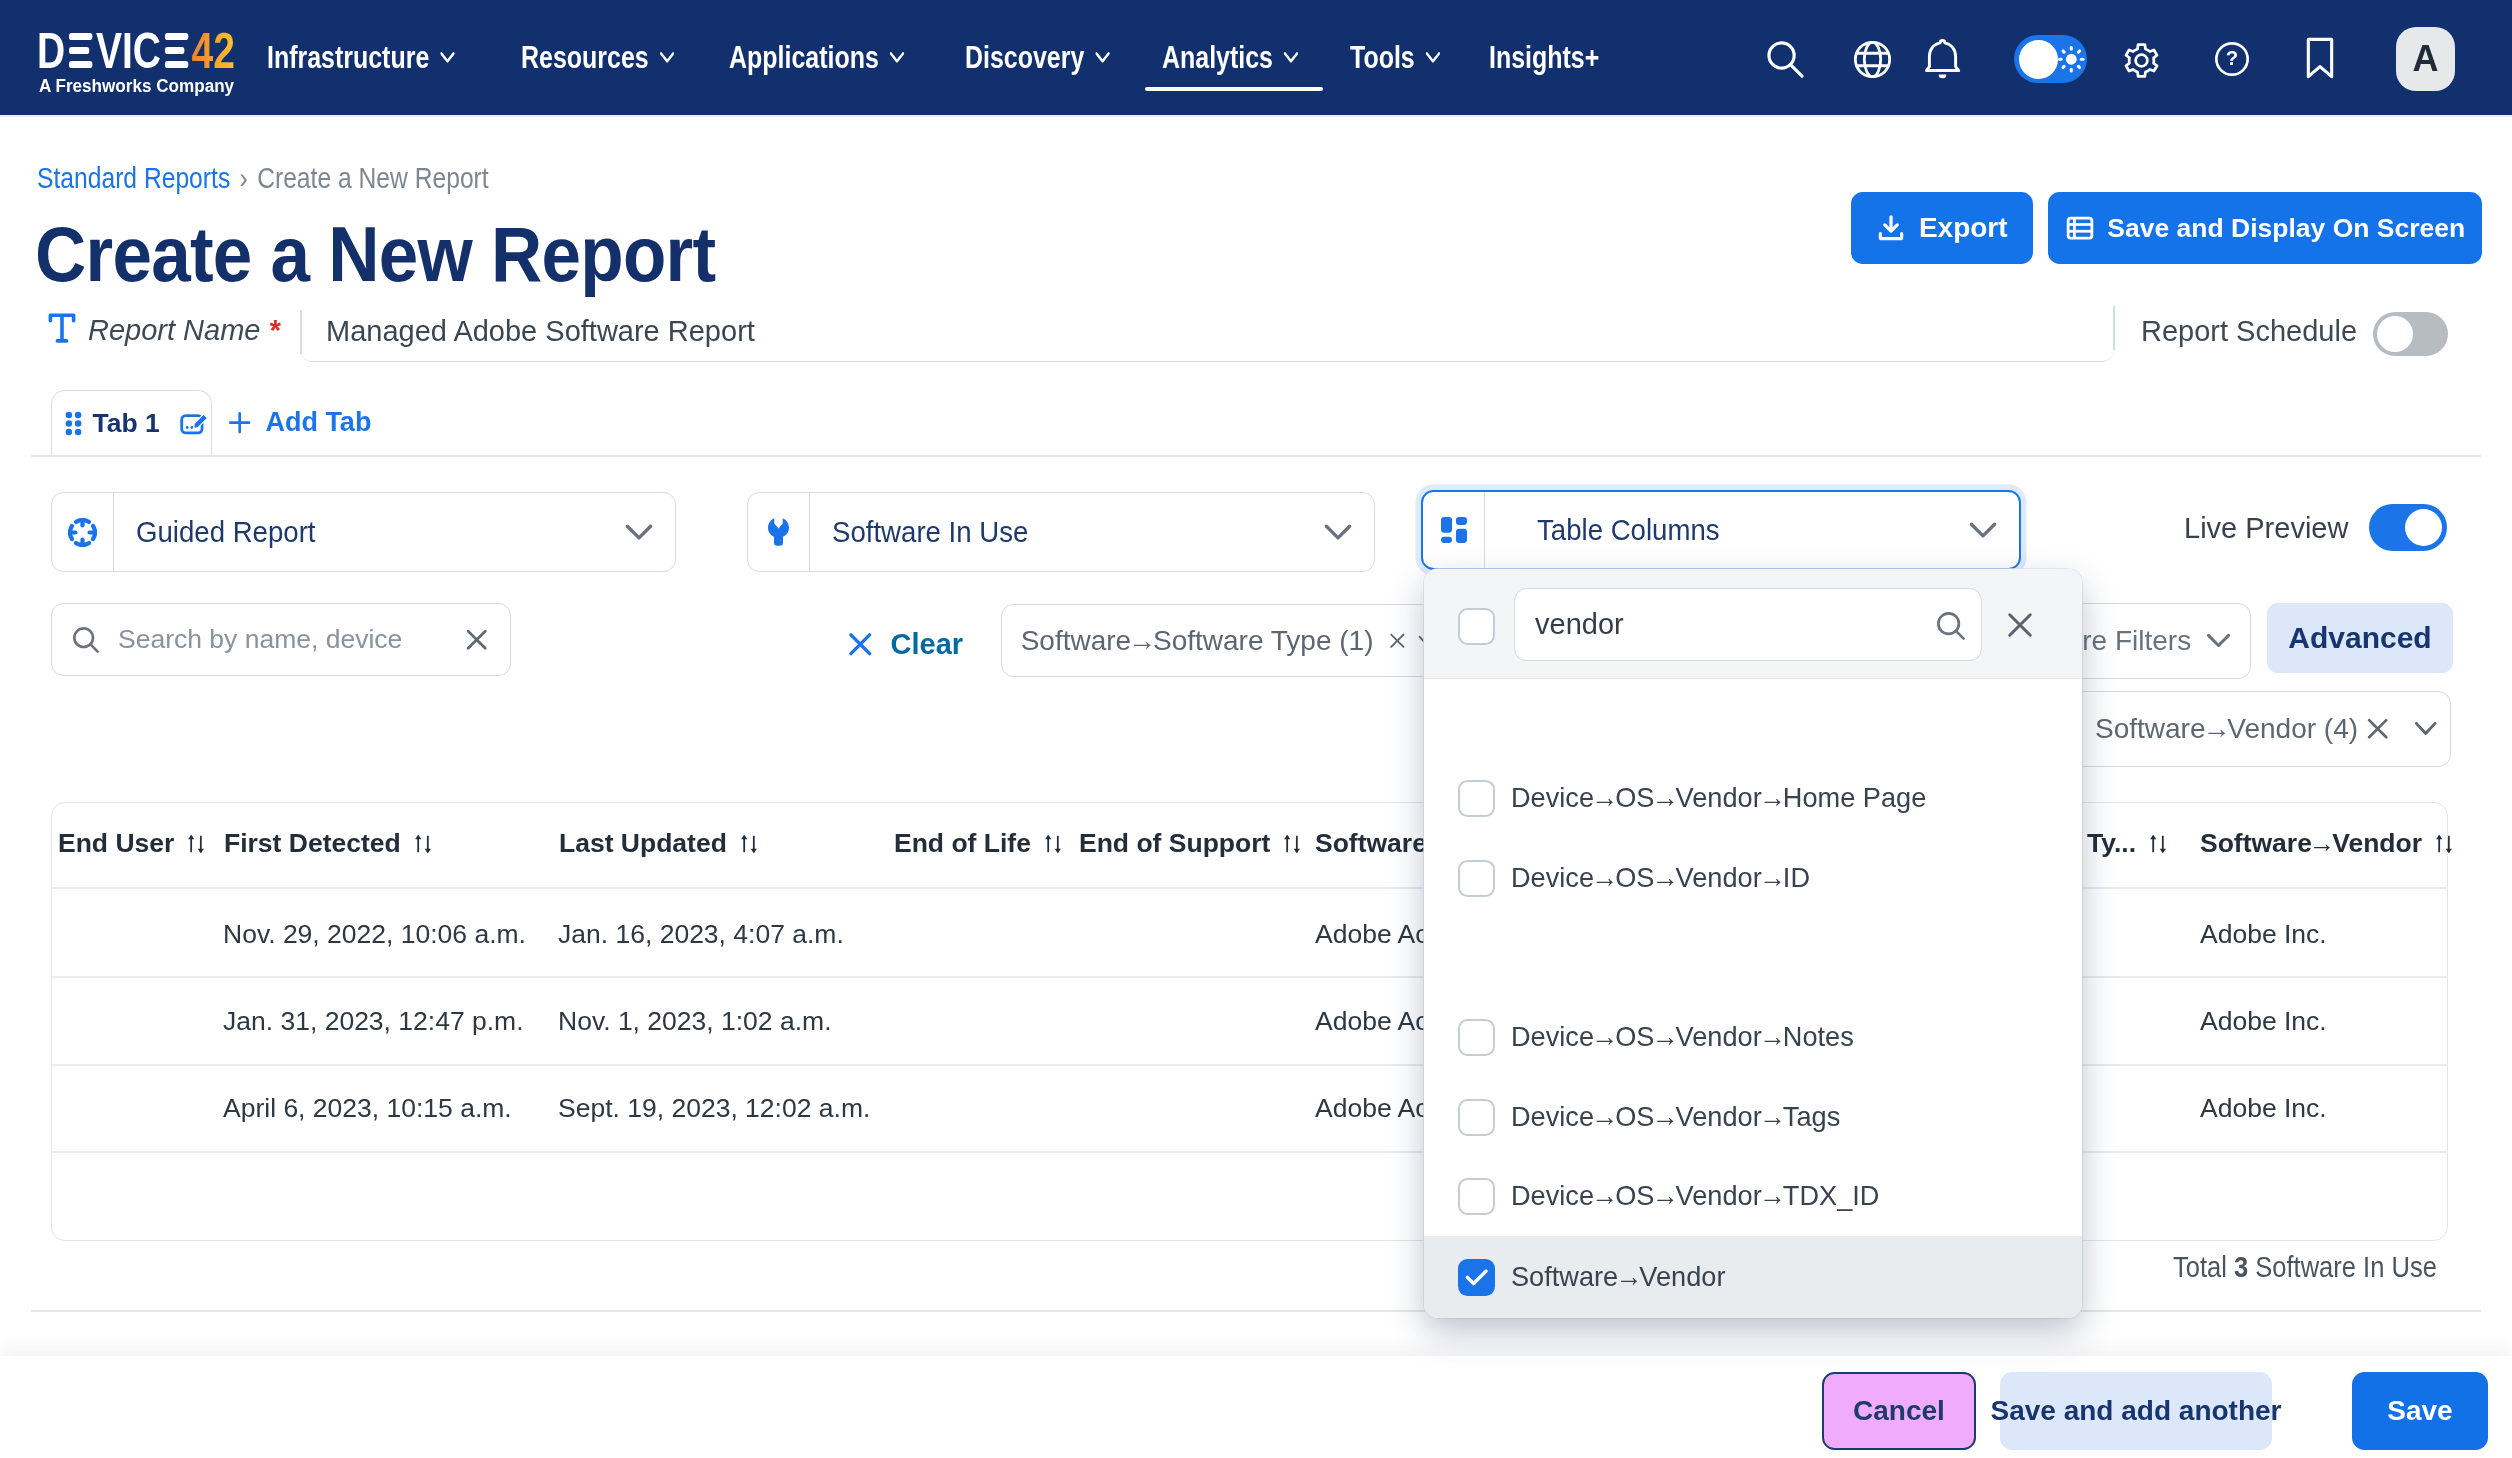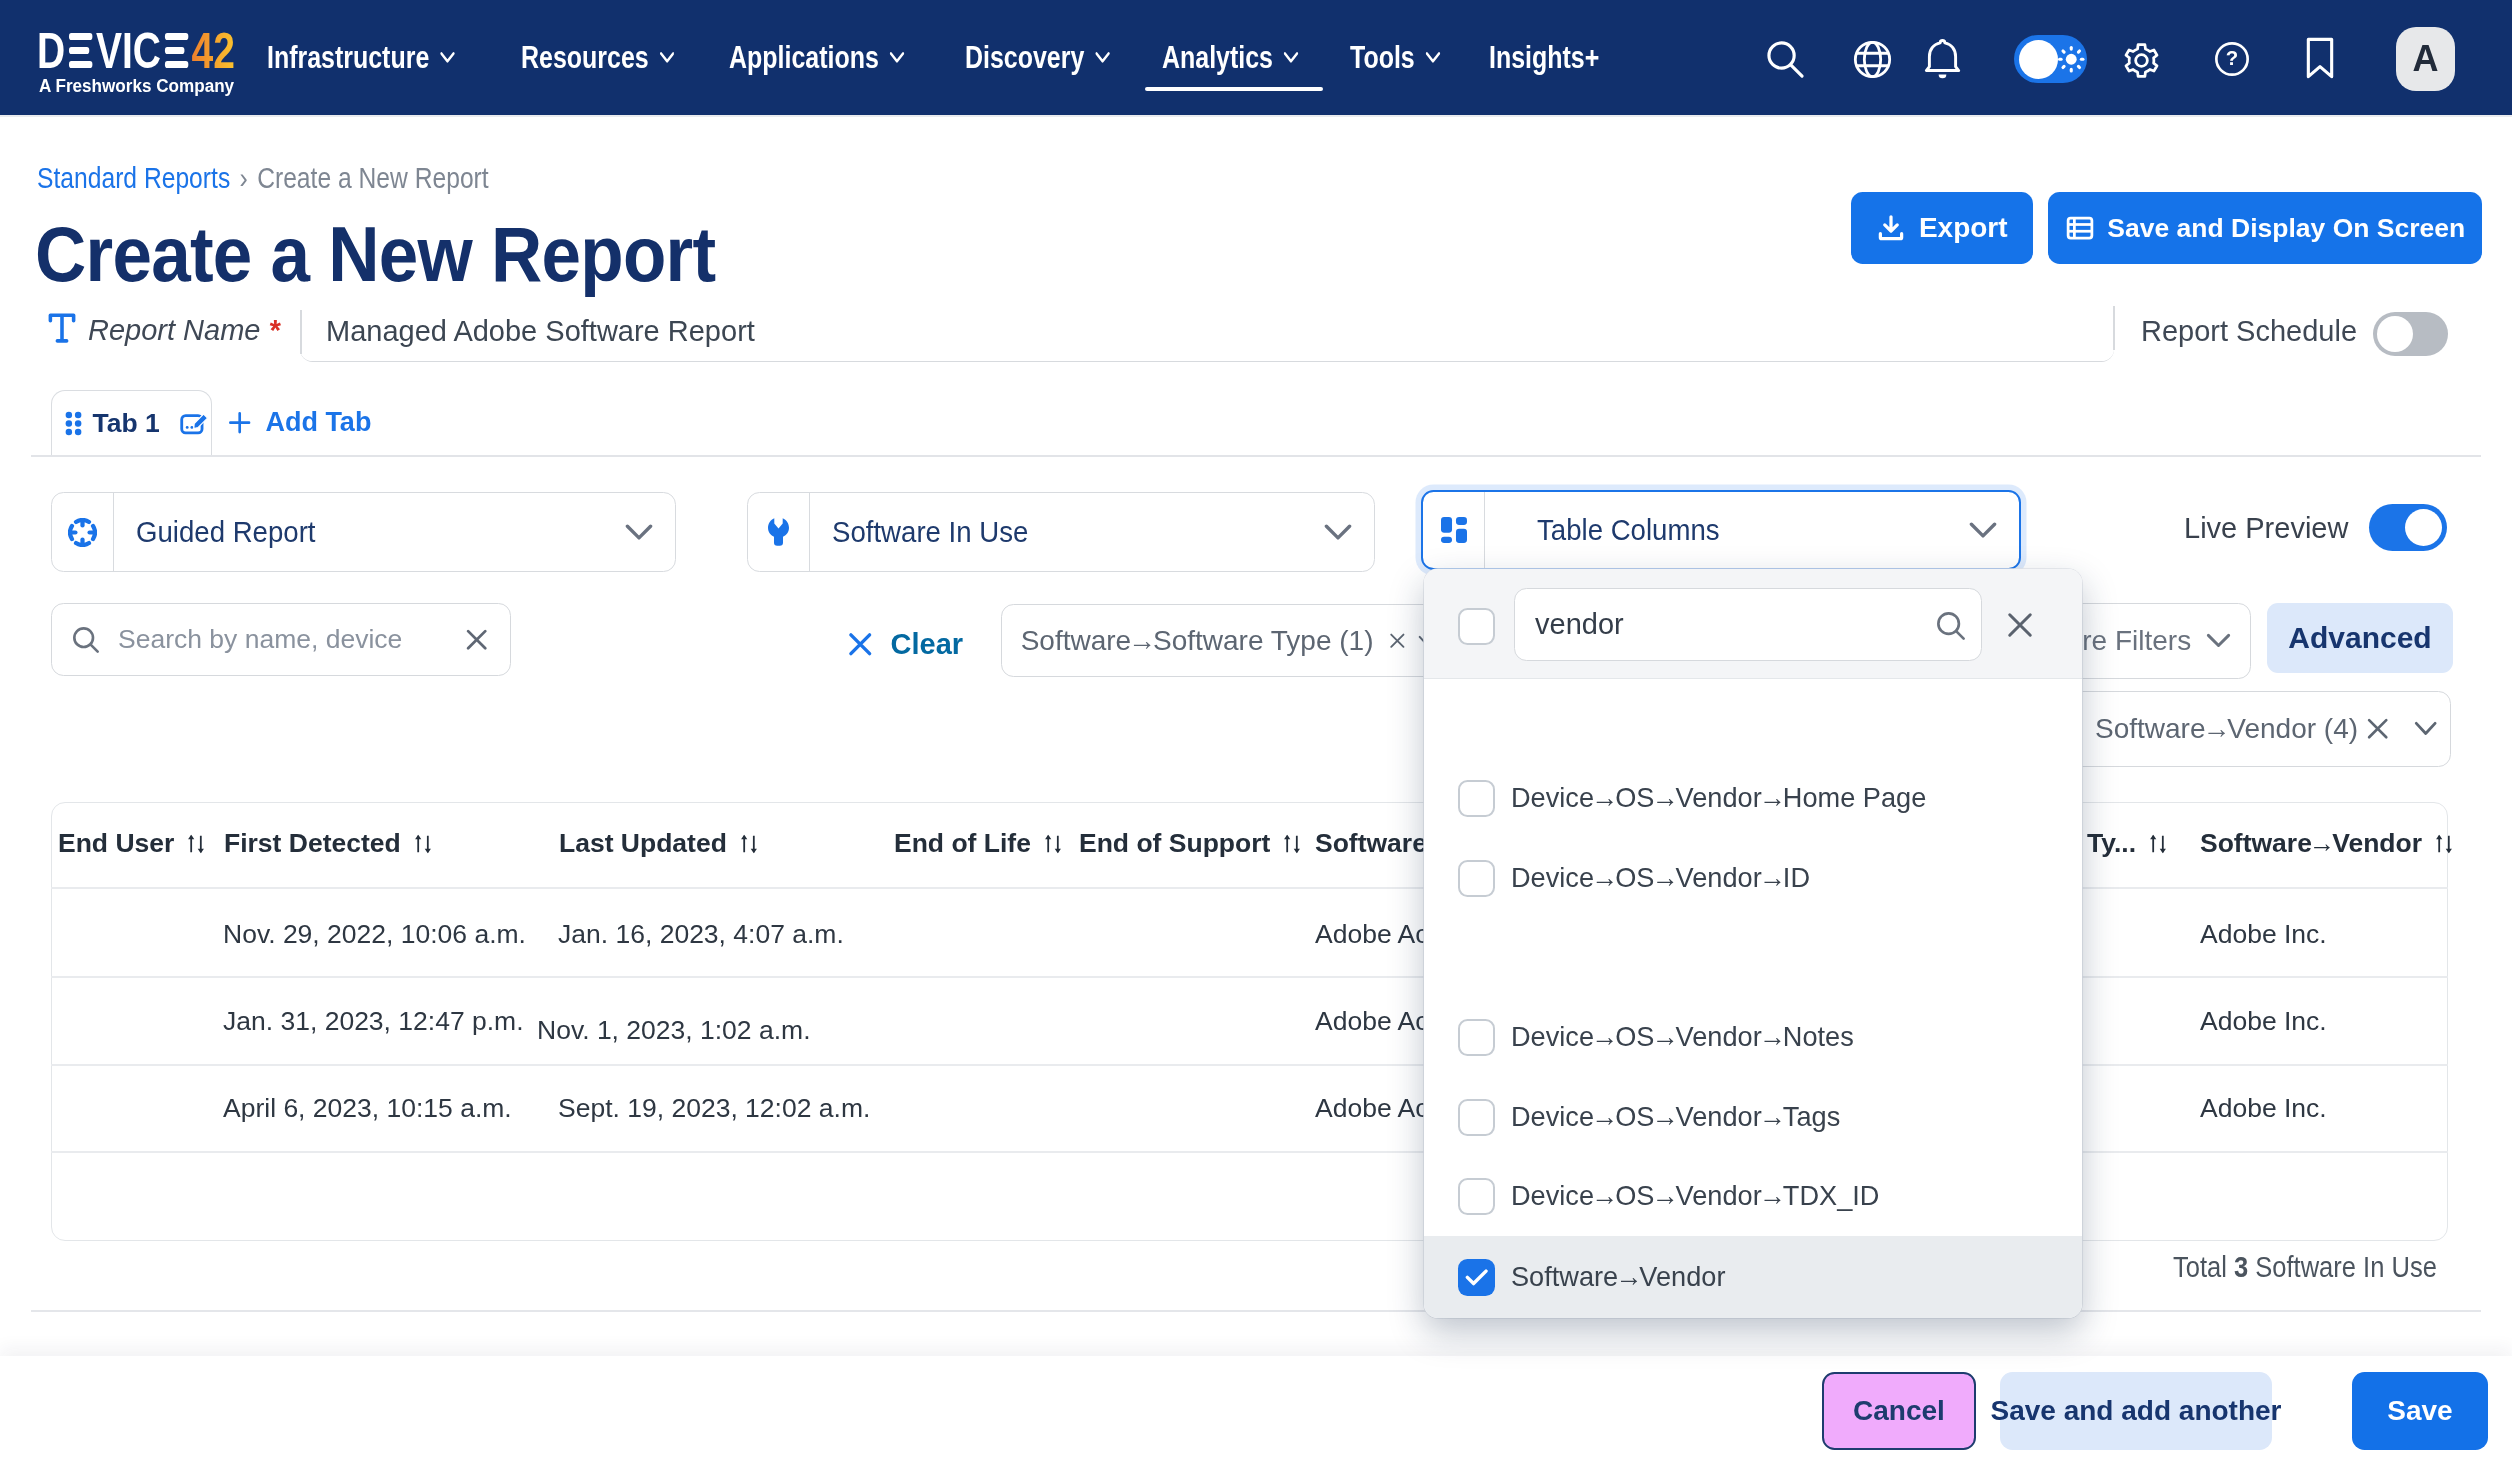--- a/index.html
+++ b/index.html
@@ -423,21 +423,21 @@
 <div class="rowline" style="left:51px; top:976px; width:2397px;"></div>
 <div class="rowline" style="left:51px; top:1064px; width:2397px;"></div>
 <div class="rowline" style="left:51px; top:1151px; width:2397px;"></div>
 
 <div class="td" style="left:223px; top:919px;">Nov. 29, 2022, 10:06 a.m.</div>
 <div class="td" style="left:558px; top:919px;">Jan. 16, 2023, 4:07 a.m.</div>
 <div class="td" style="left:1315px; top:919px;">Adobe Acrobat</div>
 <div class="td" style="left:2200px; top:919px;">Adobe Inc.</div>
 
 <div class="td" style="left:223px; top:1006px;">Jan. 31, 2023, 12:47 p.m.</div>
-<div class="td" style="left:537px; top:1006px;margin-top:9px;">Nov. 1, 2023, 1:02 a.m.</div>
+<div class="td" style="left:558px; top:1006px;">Nov. 1, 2023, 1:02 a.m.</div>
 <div class="td" style="left:1315px; top:1006px;">Adobe Acrobat</div>
 <div class="td" style="left:2200px; top:1006px;">Adobe Inc.</div>
 
 <div class="td" style="left:223px; top:1093px;">April 6, 2023, 10:15 a.m.</div>
 <div class="td" style="left:558px; top:1093px;">Sept. 19, 2023, 12:02 a.m.</div>
 <div class="td" style="left:1315px; top:1093px;">Adobe Acrobat</div>
 <div class="td" style="left:2200px; top:1093px;">Adobe Inc.</div>
 
 <div class="total">Total <b>3</b> Software In Use</div>
 

